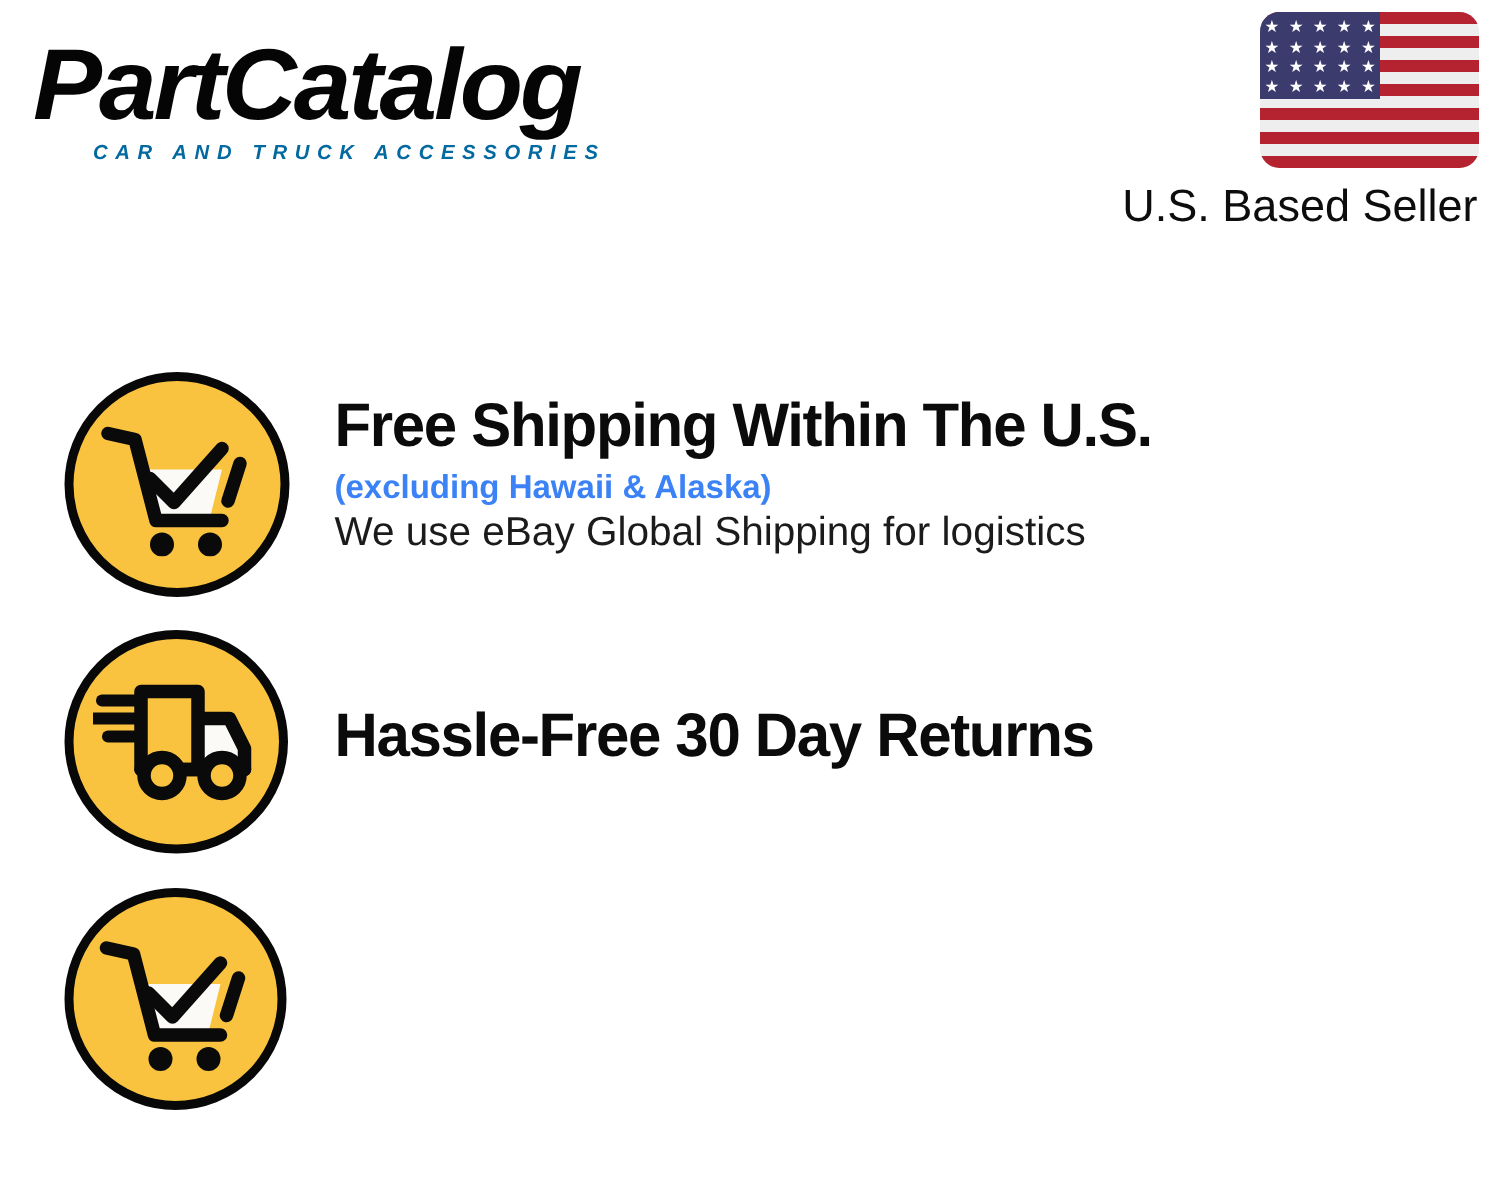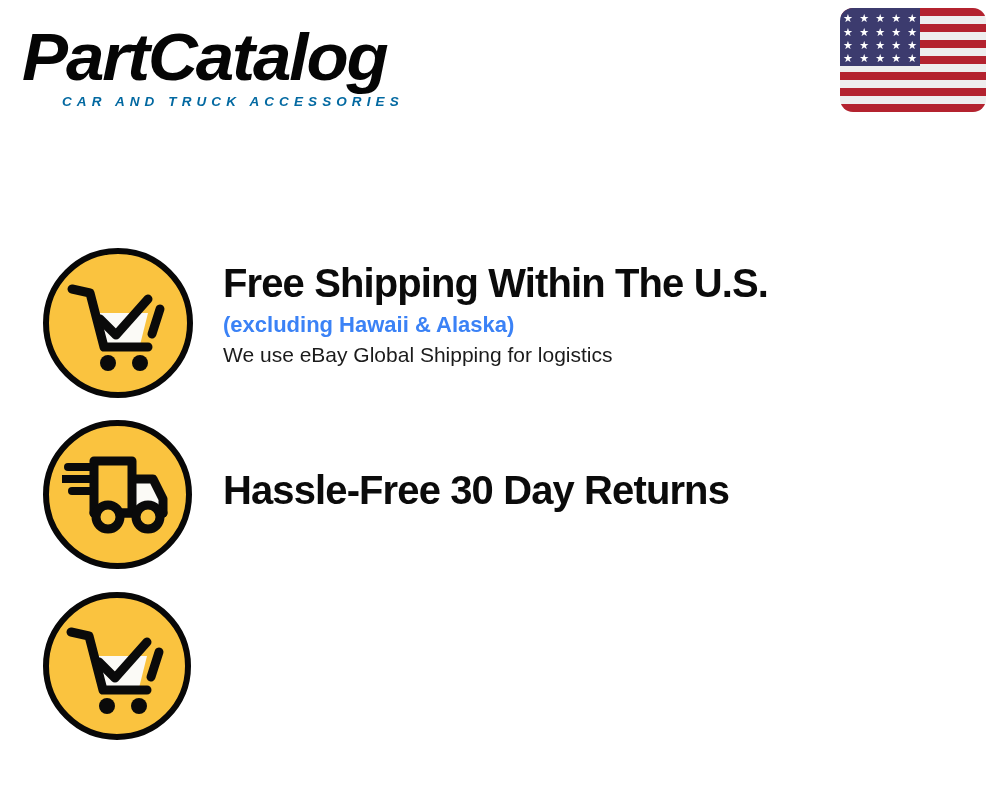--- a/index.html
+++ b/index.html
@@ -160,21 +160,21 @@
   }
   .feature-sub-strong {
     font-size: 19.5px;
     line-height: 30px;
     font-weight: bold;
     color: #0d0d0d;
     white-space: nowrap;
     margin-top: 2px;
   }
   .feature-sub-2 {
-    font-size: 21px;
+    font-size: 27px;
     line-height: 29px;
     font-weight: normal;
     color: #1b1b1b;
     white-space: nowrap;
   }
 </style>
 </head>
 <body>
 
 <div id="brand-logo">
@@ -214,20 +214,21 @@
         <span>★</span>
       </div>
     <div class="starrow" style="top:43%; width:55%;">
         <span>★</span>
         <span>★</span>
         <span>★</span>
         <span>★</span>
         <span>★</span>
       </div>
   </div>
+  <span id="seller-label">U.S. Based Seller</span>
 </div>
 
 <div class="feature-row" id="feature-row-0">
   <div class="badge-circle">
     <svg width="108" height="96" viewBox="0 0 108 96" aria-hidden="true">
       <polygon points="30,38 84,38 76,70 38,70" fill="#fbfaf6"></polygon>
       <path d="M8 14 L26 18 L40 72 L84 72" fill="none" stroke="#0a0a0a" stroke-width="9" stroke-linecap="round" stroke-linejoin="round"></path>
       <path d="M88 59 L96 34" fill="none" stroke="#0a0a0a" stroke-width="9" stroke-linecap="round"></path>
       <path d="M36 44 L52 60 L84 24" fill="none" stroke="#0a0a0a" stroke-width="9" stroke-linecap="round" stroke-linejoin="round"></path>
       <circle cx="44" cy="88" r="8" fill="#0a0a0a"></circle>

